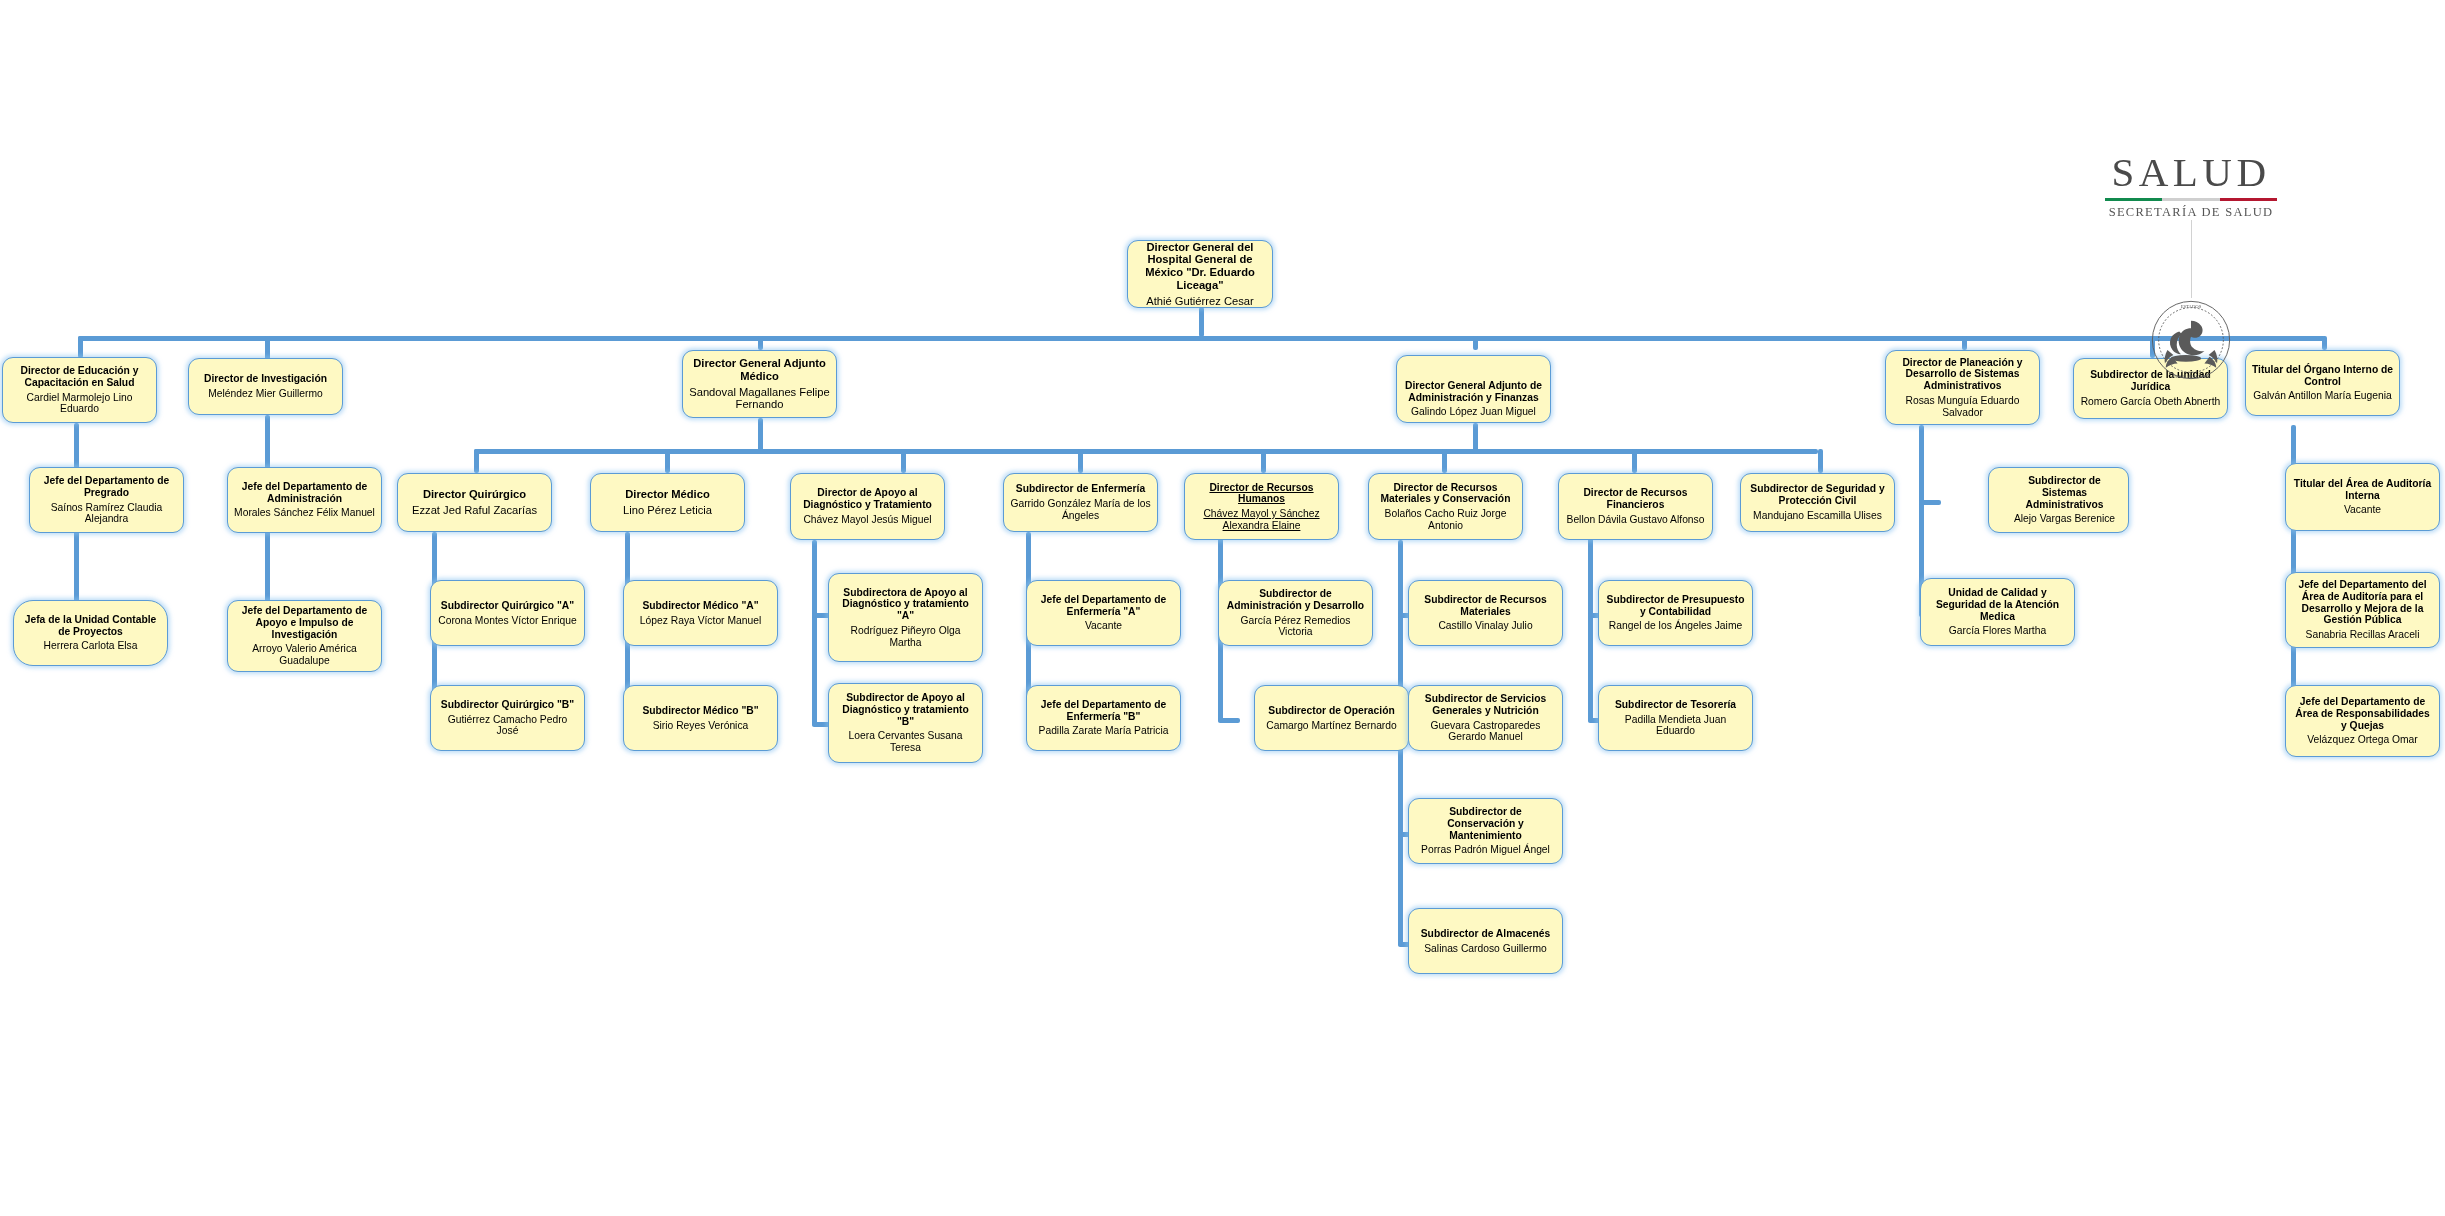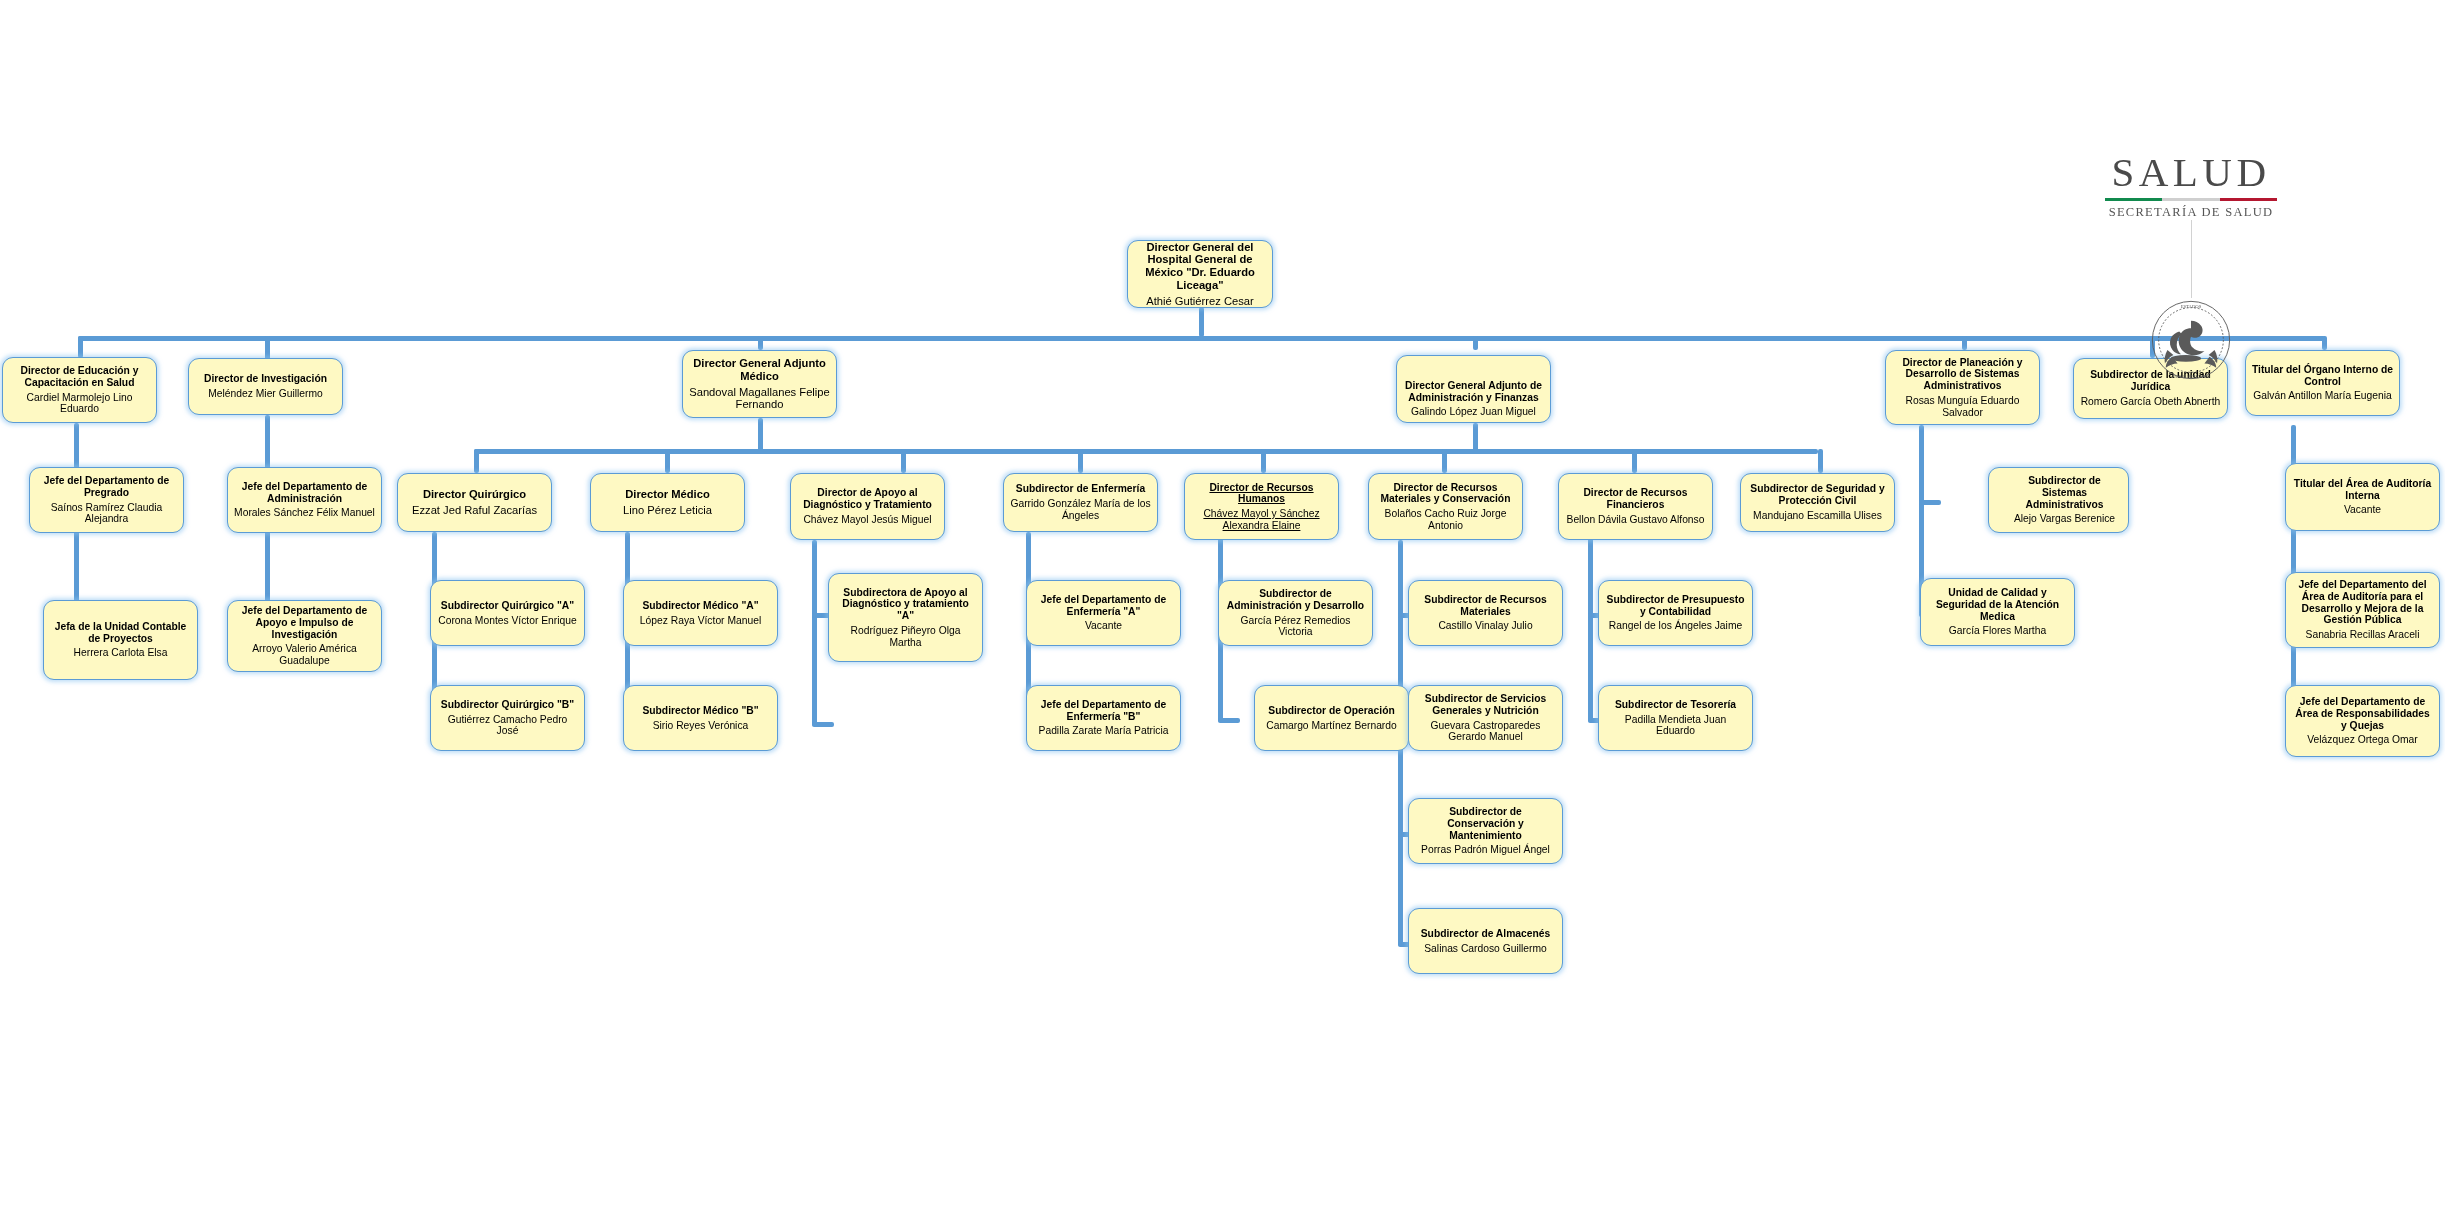--- a/index.html
+++ b/index.html
@@ -171,21 +171,21 @@
   </div>
 
   <div class="node s10" style="left:2px;top:357px;width:155px;height:66px;">
     <span class="title">Director de Educación y Capacitación en Salud</span>
     <span class="person">Cardiel Marmolejo Lino Eduardo</span>
   </div>
   <div class="node s10" style="left:29px;top:467px;width:155px;height:66px;">
     <span class="title">Jefe del Departamento de Pregrado</span>
     <span class="person">Saínos Ramírez Claudia Alejandra</span>
   </div>
-  <div class="node s10" style="left:43px;top:600px;width:155px;height:80px;">
+  <div class="node s10" style="left:13px;top:600px;width:155px;height:66px;border-radius:20px;">
     <span class="title">Jefa de la Unidad Contable de Proyectos</span>
     <span class="person">Herrera Carlota Elsa</span>
   </div>
 
   <div class="node s10" style="left:188px;top:358px;width:155px;height:57px;">
     <span class="title">Director de Investigación</span>
     <span class="person">Meléndez Mier Guillermo</span>
   </div>
   <div class="node s10" style="left:227px;top:467px;width:155px;height:66px;">
     <span class="title">Jefe del Departamento de Administración</span>
@@ -228,20 +228,24 @@
   </div>
 
   <div class="node s10" style="left:790px;top:473px;width:155px;height:67px;">
     <span class="title">Director de Apoyo al Diagnóstico y Tratamiento</span>
     <span class="person">Chávez Mayol Jesús Miguel</span>
   </div>
   <div class="node s10" style="left:828px;top:573px;width:155px;height:89px;">
     <span class="title">Subdirectora de Apoyo al Diagnóstico y tratamiento "A"</span>
     <span class="person">Rodríguez Piñeyro Olga Martha</span>
   </div>
+  <div class="node s10" style="left:828px;top:683px;width:155px;height:80px;">
+    <span class="title">Subdirector de Apoyo al Diagnóstico y tratamiento "B"</span>
+    <span class="person">Loera Cervantes Susana Teresa</span>
+  </div>
 
   <div class="node s10" style="left:1003px;top:473px;width:155px;height:59px;">
     <span class="title">Subdirector de Enfermería</span>
     <span class="person">Garrido González María de los Ángeles</span>
   </div>
   <div class="node s10" style="left:1026px;top:580px;width:155px;height:66px;">
     <span class="title">Jefe del Departamento de Enfermería "A"</span>
     <span class="person">Vacante</span>
   </div>
   <div class="node s10" style="left:1026px;top:685px;width:155px;height:66px;">

